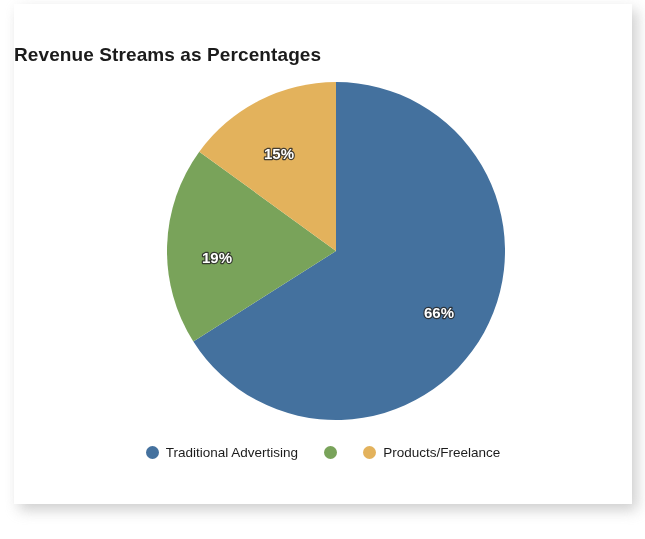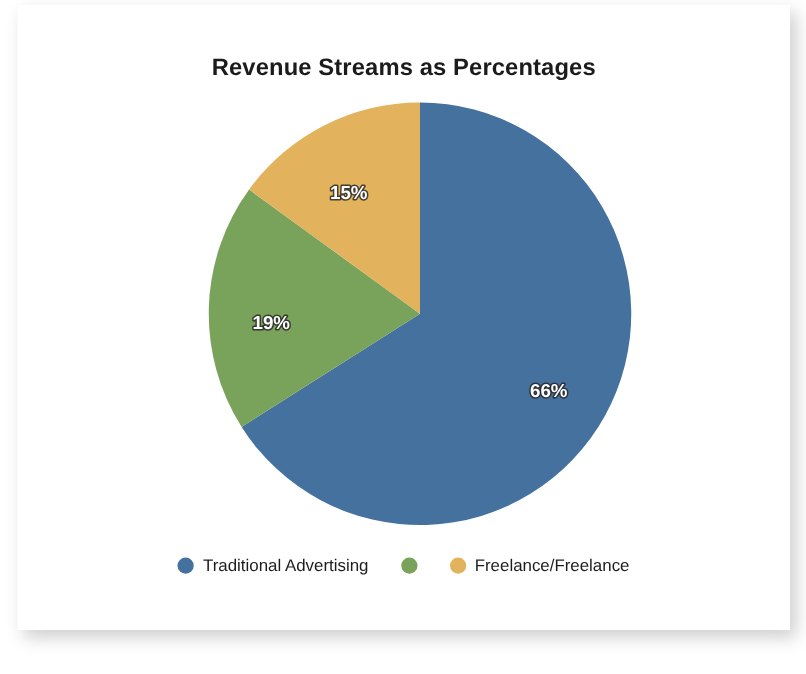--- a/index.html
+++ b/index.html
@@ -35,21 +35,21 @@
     height: 500px;
     background: #ffffff;
   }
 
   
   #chart-title {
     position: absolute;
     left: 0;
     top: 40px;
     width: 618px;
-    text-align: center;
+    text-align: left;
     font-size: 19px;
     font-weight: bold;
     color: #1b1b1b;
     letter-spacing: .1px;
   }
 
   
   #pie-area {
     position: absolute;
     left: 0;
@@ -123,17 +123,17 @@
   <div id="legend">
     <div class="legend-item">
       <span class="legend-dot" style="background:#44719e"></span>
       <span class="legend-label">Traditional Advertising</span>
     </div>
     <div class="legend-item">
       <span class="legend-dot" style="background:#79a35a"></span>
     </div>
     <div class="legend-item">
       <span class="legend-dot" style="background:#e3b25c"></span>
-      <span class="legend-label">Freelance/Freelance</span>
+      <span class="legend-label">Products/Freelance</span>
     </div>
   </div>
 
 </div>
 
 </body></html>

